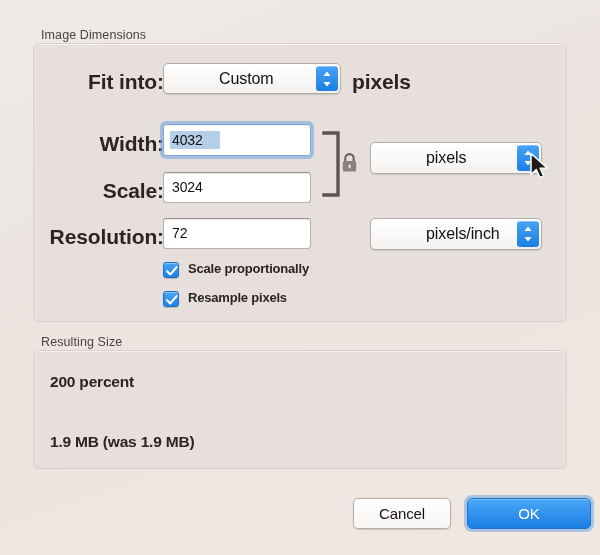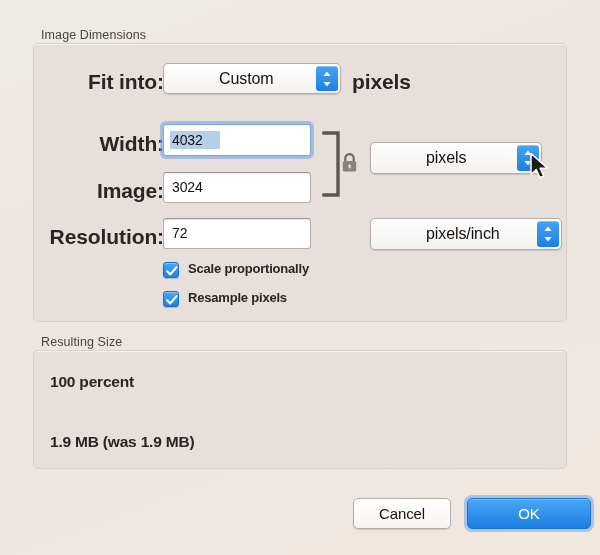--- a/index.html
+++ b/index.html
@@ -229,31 +229,31 @@
   <div class="popup" style="left:370px; top:142px; width:172px; height:32px;">
     <span class="pop-text">pixels</span>
     <span class="stepper">
       <svg width="11" height="17" viewBox="0 0 11 17" aria-hidden="true">
         <path d="M5.5 1 L9 5.6 L2 5.6 Z" fill="#ffffff"></path>
         <path d="M5.5 16 L9 11.4 L2 11.4 Z" fill="#ffffff"></path>
       </svg>
     </span>
   </div>
 
-  <div class="field-label" style="left:44px; top:179px; width:120px;">Image:</div>
+  <div class="field-label" style="left:44px; top:179px; width:120px;">Scale:</div>
 
   <div class="text-input" style="left:163px; top:172px; width:148px; height:31px;"></div>
   <div class="input-text" style="left:172px; top:179px;">3024</div>
 
   <div class="field-label" style="left:44px; top:225px; width:120px;">Resolution:</div>
 
   <div class="text-input" style="left:163px; top:218px; width:148px; height:31px;"></div>
   <div class="input-text" style="left:172px; top:225px;">72</div>
 
-  <div class="popup" style="left:370px; top:218px; width:192px; height:32px;">
+  <div class="popup" style="left:370px; top:218px; width:172px; height:32px;">
     <span class="pop-text">pixels/inch</span>
     <span class="stepper">
       <svg width="11" height="17" viewBox="0 0 11 17" aria-hidden="true">
         <path d="M5.5 1 L9 5.6 L2 5.6 Z" fill="#ffffff"></path>
         <path d="M5.5 16 L9 11.4 L2 11.4 Z" fill="#ffffff"></path>
       </svg>
     </span>
   </div>
 
   <div class="check-row" style="left:163px; top:261px;">
@@ -270,21 +270,21 @@
       <svg width="14" height="14" viewBox="0 0 14 14" aria-hidden="true">
         <path d="M2.2 7.2 L5.3 10.4 L11.6 3.1" fill="none" stroke="#ffffff" stroke-width="2.2" stroke-linecap="round" stroke-linejoin="round"></path>
       </svg>
     </span>
     <span class="check-label">Resample pixels</span>
   </div>
 
   <div class="group-label" id="result-label">Resulting Size</div>
   <div class="group-box" id="result-box"></div>
 
-  <div class="result-text" style="left:50px; top:373px;">100 percent</div>
+  <div class="result-text" style="left:50px; top:373px;">200 percent</div>
 
   <div class="result-text" style="left:50px; top:433px;">1.9 MB (was 1.9 MB)</div>
 
   <div class="btn" id="cancel-button">Cancel</div>
 
   <div class="btn" id="ok-button">OK</div>
 
   <svg id="mouse-cursor" width="22" height="30" viewBox="0 0 22 30">
     <path d="M2 1.5 L2 22.5 L7.3 17.6 L10.9 25.6 L14.6 23.9 L11.1 16.2 L18.2 15.9 Z" fill="#1d1a18" stroke="#ffffff" stroke-width="1.5" stroke-linejoin="round"></path>
   </svg>

